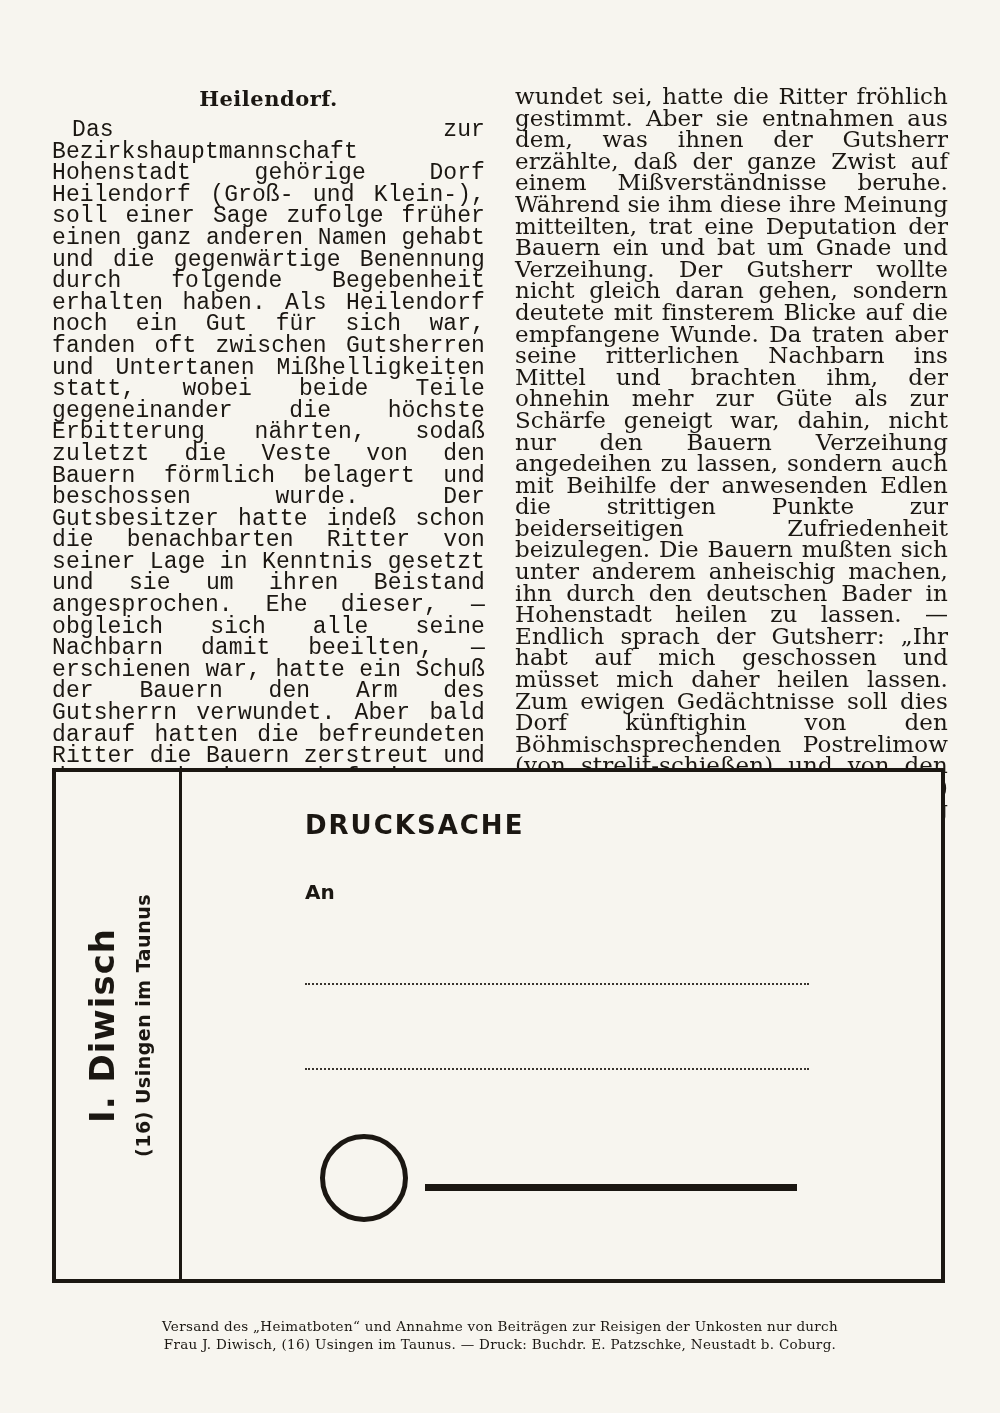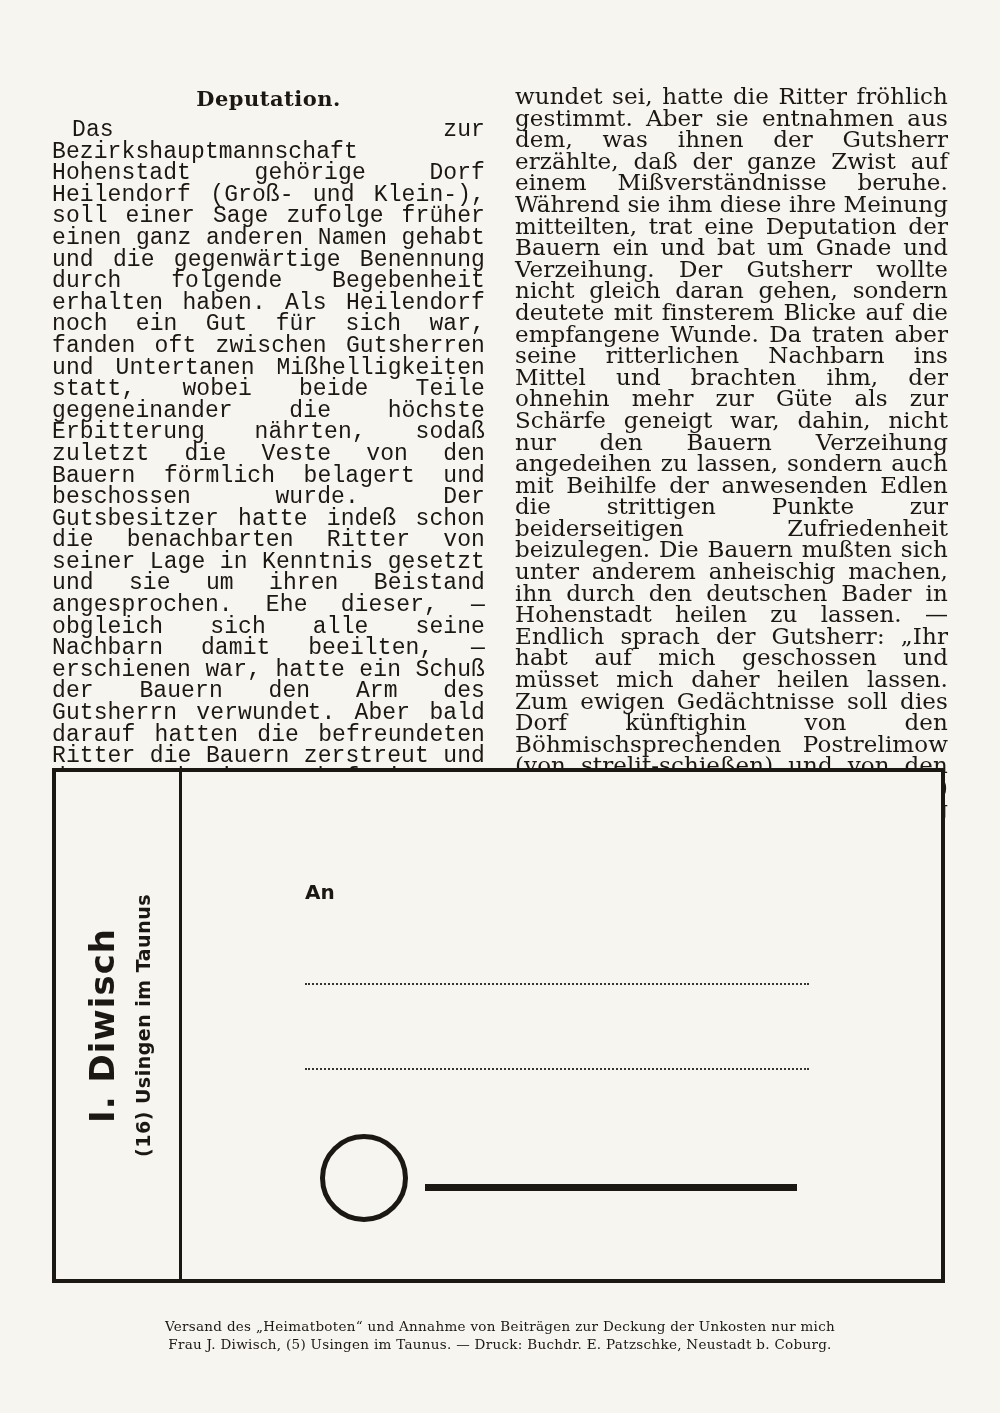--- a/index.html
+++ b/index.html
@@ -123,40 +123,41 @@
     letter-spacing:.3px;
   }
 </style>
 </head>
 <body>
 
 <div class="page">
 
   <div class="article">
     <div class="col">
-      <h1 class="title">Deputation.</h1>
+      <h1 class="title">Heilendorf.</h1>
       <p class="body indent">Das zur Bezirkshauptmannschaft Hohenstadt gehörige Dorf Heilendorf (Groß- und Klein-), soll einer Sage zufolge früher einen ganz anderen Namen gehabt und die gegenwärtige Benennung durch folgende Begebenheit erhalten haben. Als Heilendorf noch ein Gut für sich war, fanden oft zwischen Gutsherren und Untertanen Mißhelligkeiten statt, wobei beide Teile gegeneinander die höchste Erbitterung nährten, sodaß zuletzt die Veste von den Bauern förmlich belagert und beschossen wurde. Der Gutsbesitzer hatte indeß schon die benachbarten Ritter von seiner Lage in Kenntnis gesetzt und sie um ihren Beistand angesprochen. Ehe dieser, — obgleich sich alle seine Nachbarn damit beeilten, — erschienen war, hatte ein Schuß der Bauern den Arm des Gutsherrn verwundet. Aber bald darauf hatten die befreundeten Ritter die Bauern zerstreut und den Gutsbesitzer befreit. Er bewirtete die hilfeleistenden Reisigen und teilte ihnen den Grund der Mißhelligkeiten mit. Der leichte Sieg, die Kraft des Weines und die Ueberzeugung, daß ihr Gastgeber nicht gefährlich ver-</p>
     </div>
     <div class="col">
       <p class="body">wundet sei, hatte die Ritter fröhlich gestimmt. Aber sie entnahmen aus dem, was ihnen der Gutsherr erzählte, daß der ganze Zwist auf einem Mißverständnisse beruhe. Während sie ihm diese ihre Meinung mitteilten, trat eine Deputation der Bauern ein und bat um Gnade und Verzeihung. Der Gutsherr wollte nicht gleich daran gehen, sondern deutete mit finsterem Blicke auf die empfangene Wunde. Da traten aber seine ritterlichen Nachbarn ins Mittel und brachten ihm, der ohnehin mehr zur Güte als zur Schärfe geneigt war, dahin, nicht nur den Bauern Verzeihung angedeihen zu lassen, sondern auch mit Beihilfe der anwesenden Edlen die strittigen Punkte zur beiderseitigen Zufriedenheit beizulegen. Die Bauern mußten sich unter anderem anheischig machen, ihn durch den deutschen Bader in Hohenstadt heilen zu lassen. — Endlich sprach der Gutsherr: „Ihr habt auf mich geschossen und müsset mich daher heilen lassen. Zum ewigen Gedächtnisse soll dies Dorf künftighin von den Böhmischsprechenden Postrelimow (von strelit-schießen) und von den Deutschen Heilendorf (von heilen) genannt werden. Dies soll und mag Eure Strafe sein.“</p>
     </div>
   </div>
 
   <div class="label-box">
     <div class="sender-strip">
       <span class="sender-name">I. Diwisch</span>
       <span class="sender-address">(16) Usingen im Taunus</span>
     </div>
     <div class="label-main">
+      <div class="drucksache">DRUCKSACHE</div>
       <div class="an">An</div>
       <div class="dotted line1"></div>
       <div class="dotted line2"></div>
       <div class="circle"></div>
       <div class="rule"></div>
     </div>
   </div>
 
   <div class="footer">
-    <div>Versand des „Heimatboten“ und Annahme von Beiträgen zur Deckung der Unkosten nur mich</div>
-    <div>Frau J. Diwisch, (5) Usingen im Taunus. — Druck: Buchdr. E. Patzschke, Neustadt b. Coburg.</div>
+    <div>Versand des „Heimatboten“ und Annahme von Beiträgen zur Reisigen der Unkosten nur durch</div>
+    <div>Frau J. Diwisch, (16) Usingen im Taunus. — Druck: Buchdr. E. Patzschke, Neustadt b. Coburg.</div>
   </div>
 
 </div>
 
 </body></html>

